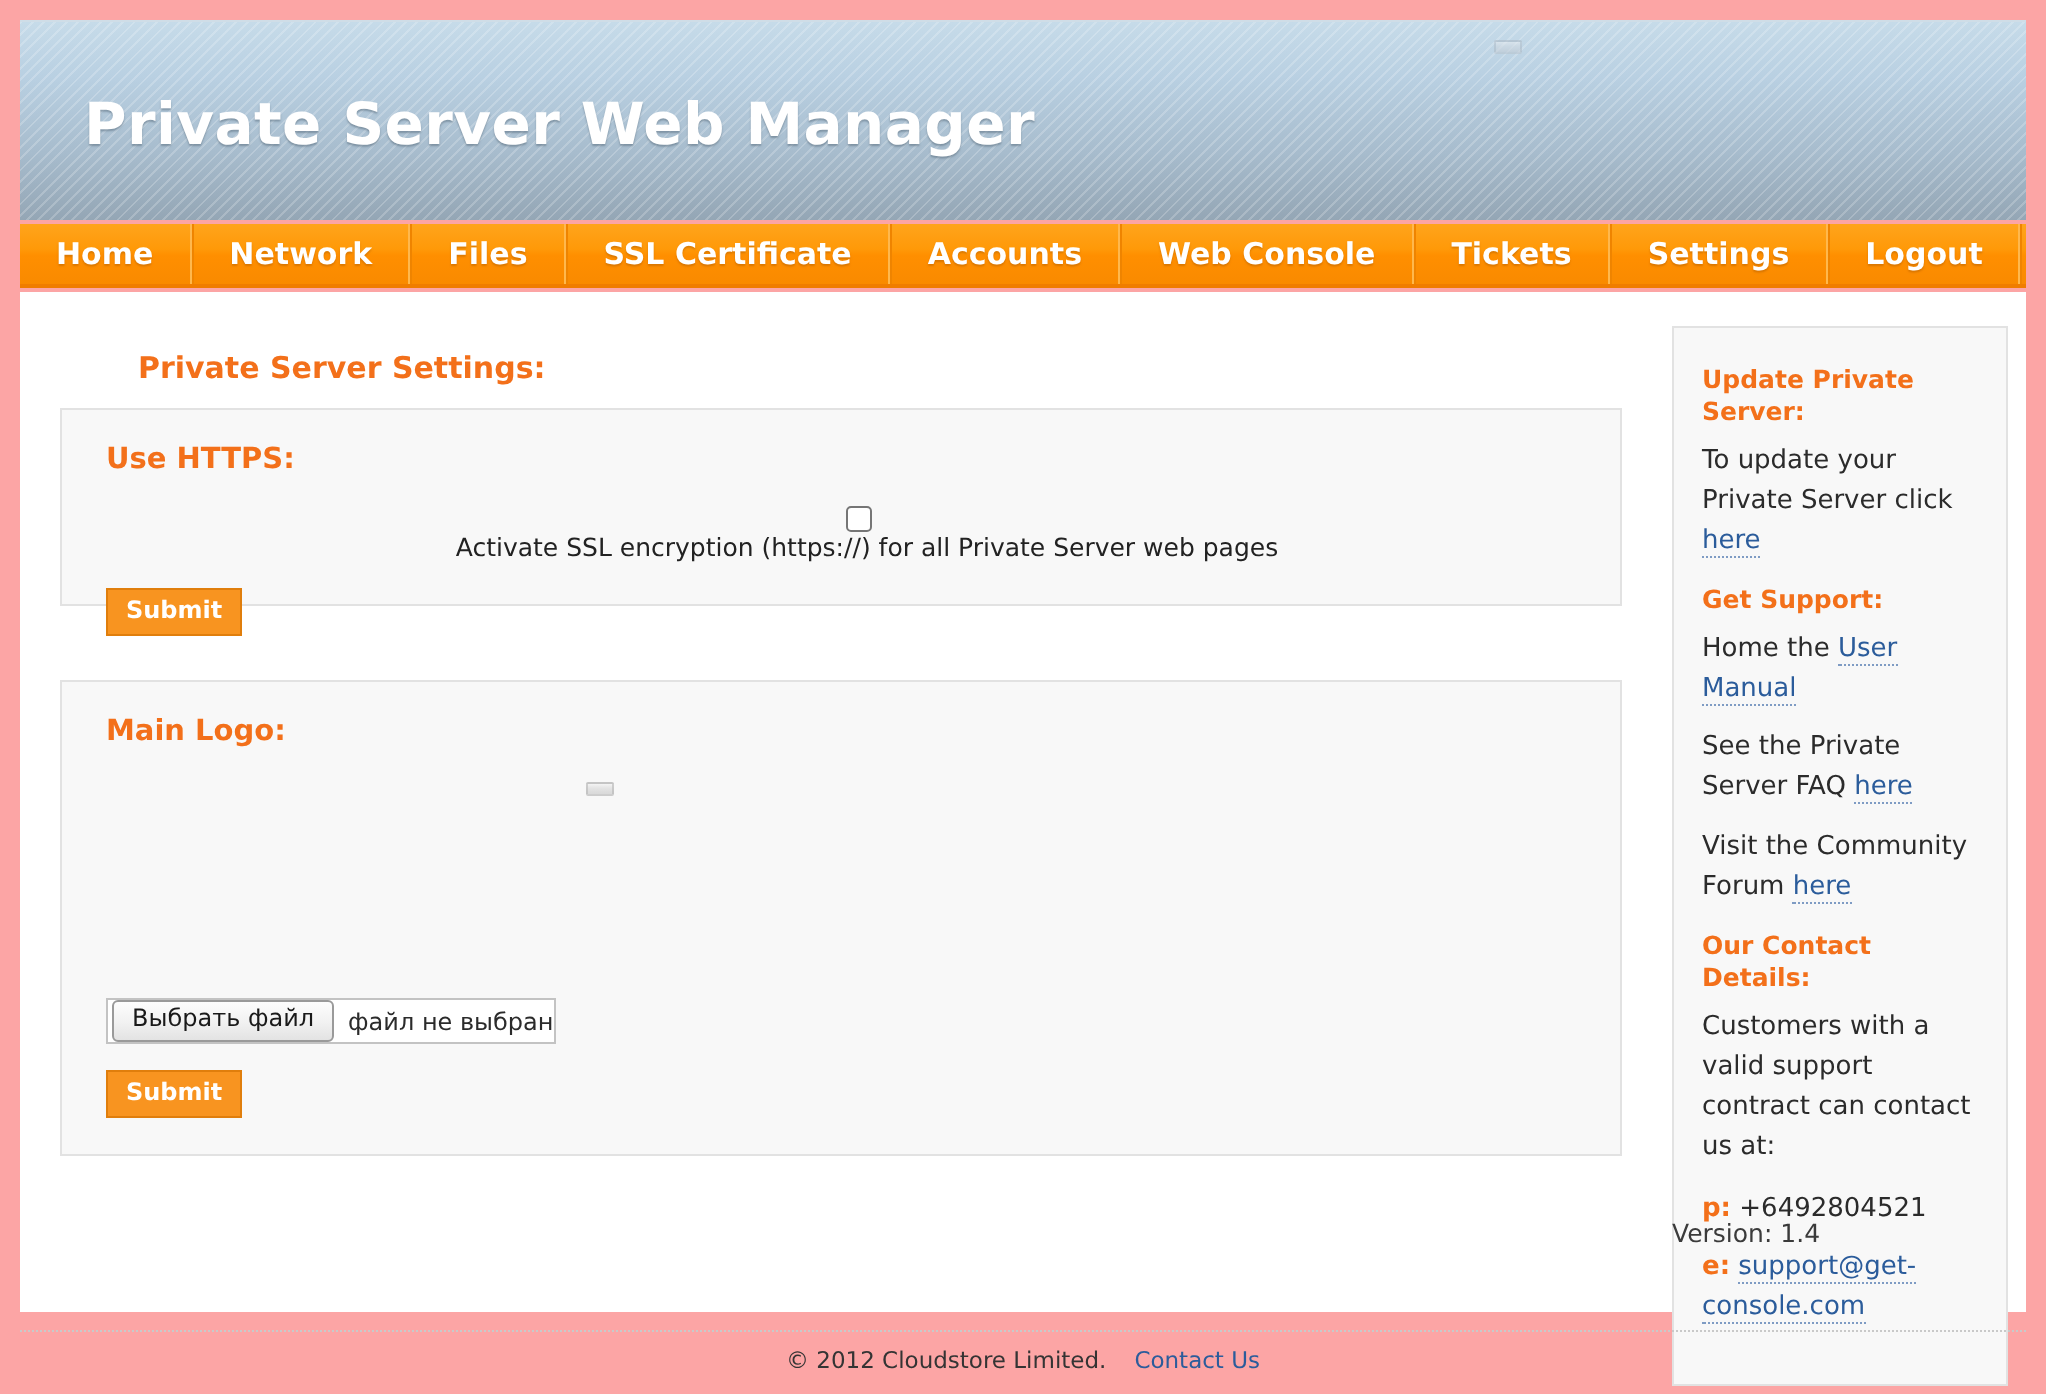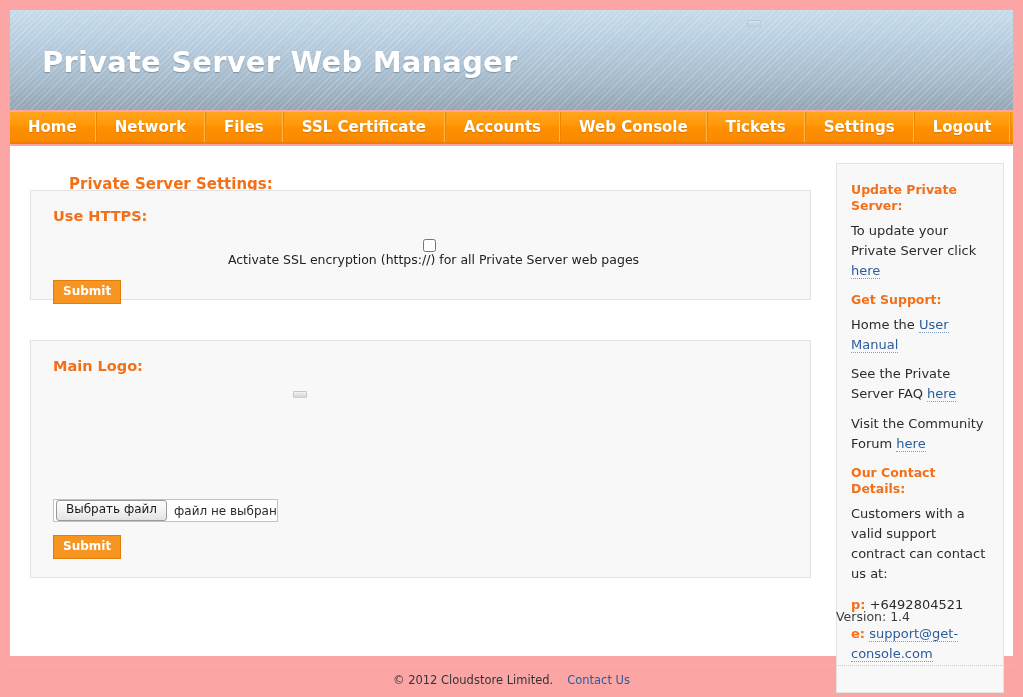--- a/index.html
+++ b/index.html
@@ -97,21 +97,21 @@
   }
 
   
   .panel {
     position: absolute;
     left: 20px;
     width: 781px;
     background: #f8f8f8;
     border: 1px solid #e2e2e2;
   }
-  #panel-https { top: 44px; height: 110px; }
+  #panel-https { top: 58px; height: 99px; }
   #panel-logo  { top: 194px; height: 238px; }
 
   .panel-title {
     margin: 17px 0 0 22px;
     color: #f3701a;
     font-size: 14.5px;
     font-weight: bold;
   }
 
   .checkbox-row {

